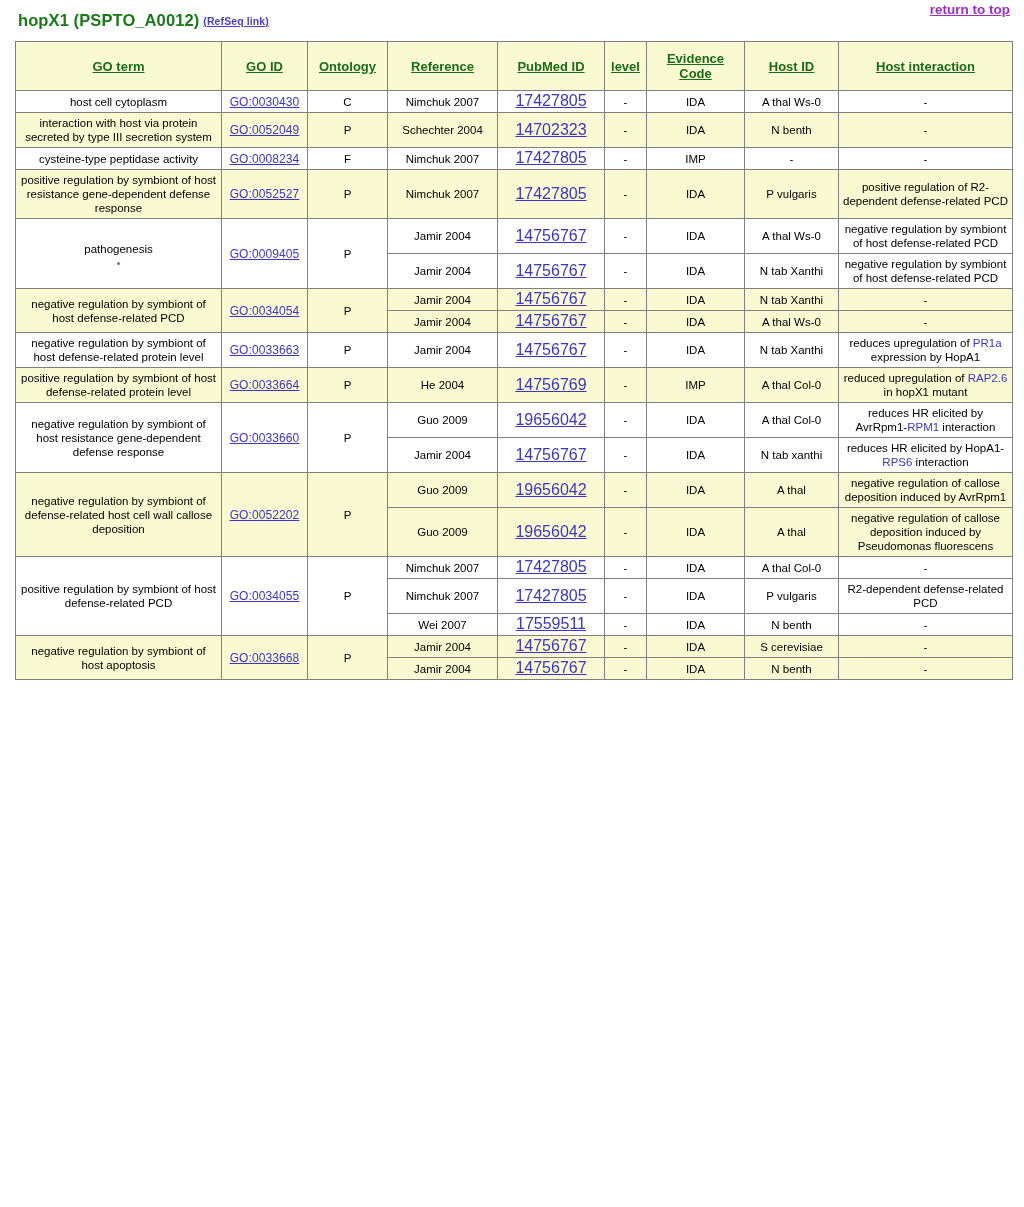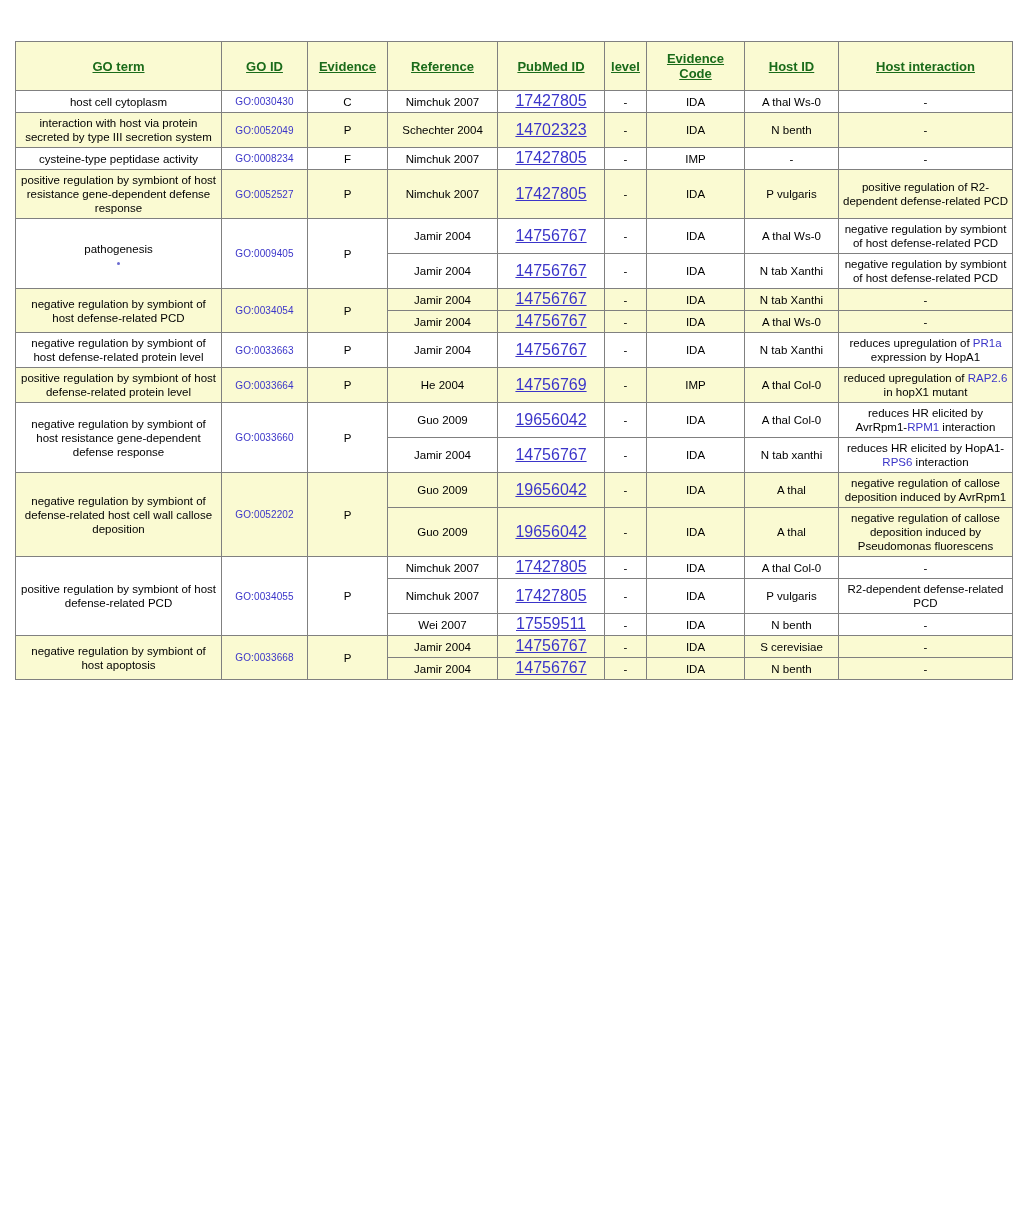--- a/index.html
+++ b/index.html
@@ -93,22 +93,23 @@
     color: #1a6b1a;
     text-decoration: underline;
     cursor: pointer;
     display: inline-block;
     line-height: 15px;
   }
   td.cream { background: #fafad2 !important; }
   td.white { background: #ffffff !important; }
   span.goid {
     color: #3b35c9;
-    cursor: pointer;
-    font-size: 10px;
+    text-decoration: underline;
+    cursor: pointer;
+    font-size: 12px;
     letter-spacing: 0.1px;
     white-space: nowrap;
     text-align: center;
   }
   span.pmid {
     color: #3b35c9;
     text-decoration: underline;
     cursor: pointer;
     font-size: 16px;
   }
@@ -136,38 +137,44 @@
     background: #6a6ad0;
     margin: 6px auto 0 auto;
     border-radius: 50%;
   }
 </style>
 </head>
 <body>
 
 <div id="page">
 
+  <div class="topbar">
+    <div class="gene-title">
+      <span>hopX1 (PSPTO_A0012)</span><span class="refseq">(RefSeq link)</span>
+    </div>
+    <div class="return-top">return to top</div>
+  </div>
 
   <table class="go-table">
     <colgroup>
       <col class="c-goterm">
         <col class="c-goid">
         <col class="c-onto">
         <col class="c-ref">
       <col class="c-pmid">
         <col class="c-with">
         <col class="c-ev">
         <col class="c-host">
         <col class="c-inter">
     </colgroup>
     <thead>
       <tr>
         <th><span class="hdr-text">GO term</span></th>
         <th><span class="hdr-text">GO ID</span></th>
-        <th><span class="hdr-text">Evidence</span></th>
+        <th><span class="hdr-text">Ontology</span></th>
         <th><span class="hdr-text">Reference</span></th>
         <th><span class="hdr-text">PubMed ID</span></th>
         <th><span class="hdr-text">level</span></th>
         <th><span class="hdr-text">Evidence Code</span></th>
         <th><span class="hdr-text">Host ID</span></th>
         <th><span class="hdr-text">Host interaction</span></th>
       </tr>
     </thead>
     <tbody id="tbody">
         <tr>

